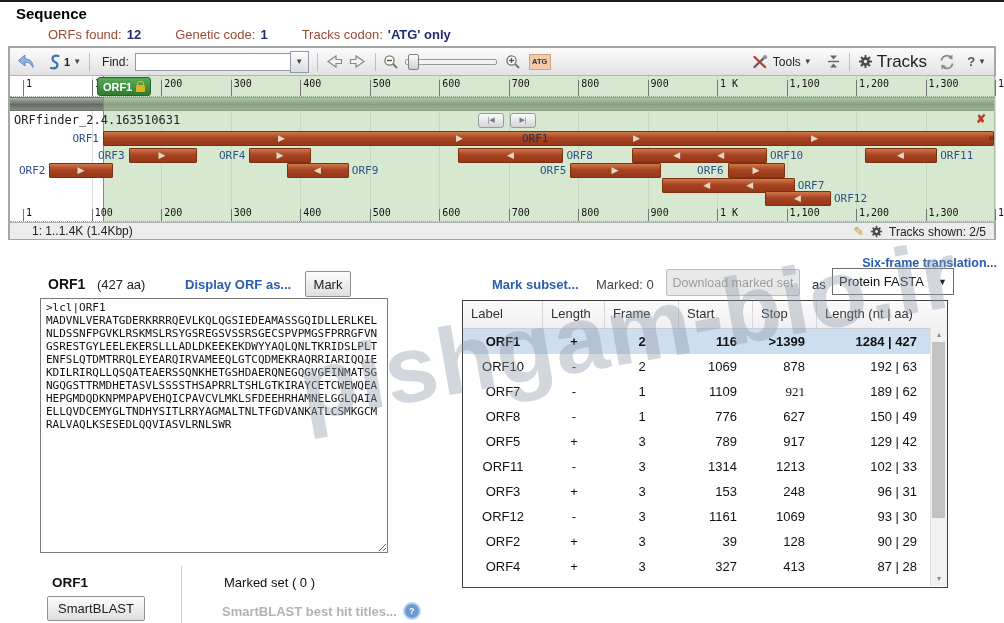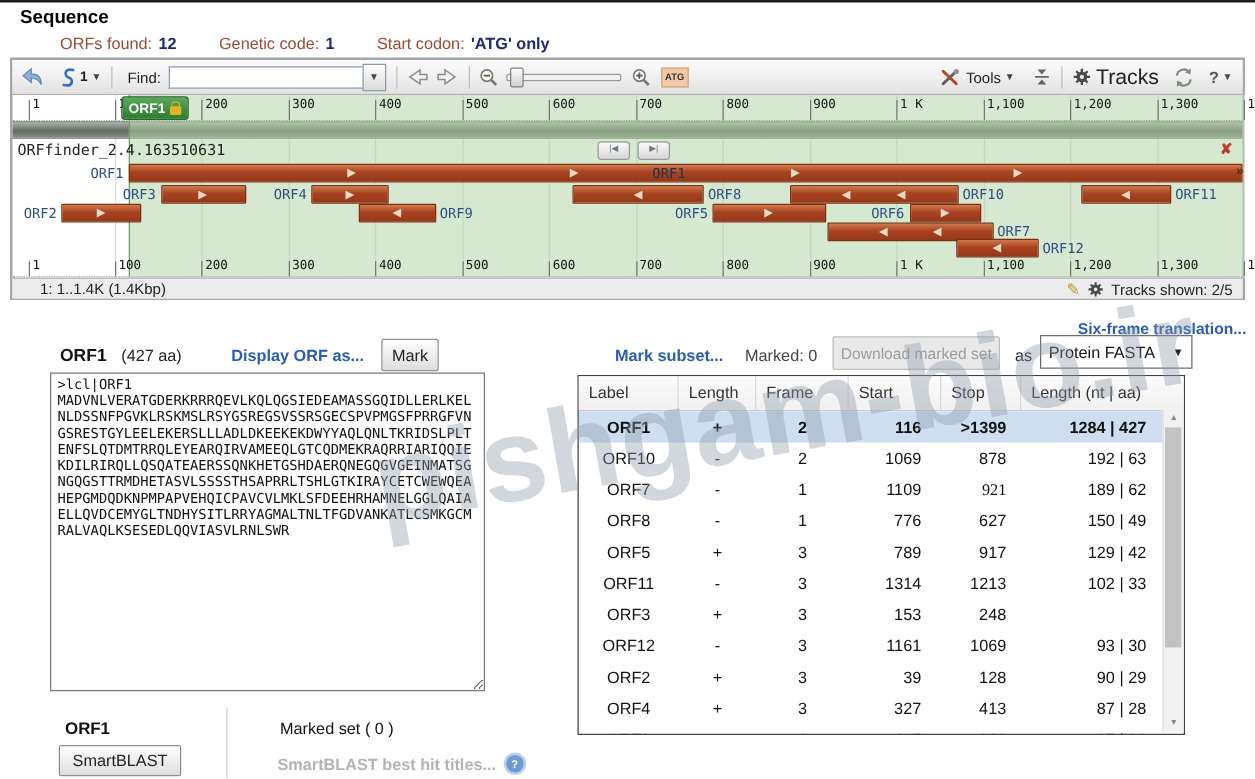--- a/index.html
+++ b/index.html
@@ -116,21 +116,21 @@
 </head>
 <body>
 
 <div id="app">
   <div id="topline" class="abs"></div>
   <div id="page-title" class="abs">Sequence</div>
 
   <div id="stats" class="abs">
     <span><span class="stat-label">ORFs found:</span><span class="stat-value">12</span></span>
     <span><span class="stat-label">Genetic code:</span><span class="stat-value">1</span></span>
-    <span><span class="stat-label">Start codon:</span><span class="stat-value">'ATG' only</span></span>
+    <span><span class="stat-label">Tracks codon:</span><span class="stat-value">'ATG' only</span></span>
   </div>
 
   <div id="viewer" class="abs">
 
     <div id="toolbar" class="abs">
       <span class="tb-btn" style="margin-left:6px">
         <svg width="20" height="17" viewBox="0 0 20 17">
             <path d="M9 2 L9 6 C14.5 6 17 9.5 17 14.5 C15 10.5 13 9.2 9 9.2 L9 13 L2.5 7.5 Z" fill="#8fb4e2" stroke="#5f87bb" stroke-width="1"></path>
           </svg>
       </span>
@@ -481,20 +481,21 @@
           <div class="td ra" style="width: 74px; padding-right: 16px;">1314</div>
           <div class="td ra" style="width: 64px; padding-right: 12px;">1213</div>
           <div class="td ra" style="width: 114px; padding-right: 14px;">102 | 33</div>
         </div>
         <div class="tr">
           <div class="td ca" style="width: 80px;">ORF3</div>
           <div class="td ca" style="width: 62px;">+</div>
           <div class="td ca" style="width: 74px;">3</div>
           <div class="td ra" style="width: 74px; padding-right: 16px;">153</div>
           <div class="td ra" style="width: 64px; padding-right: 12px;">248</div>
+          <div class="td ra" style="width: 114px; padding-right: 14px;">96 | 31</div>
         </div>
         <div class="tr">
           <div class="td ca" style="width: 80px;">ORF12</div>
           <div class="td ca" style="width: 62px;">-</div>
           <div class="td ca" style="width: 74px;">3</div>
           <div class="td ra" style="width: 74px; padding-right: 16px;">1161</div>
           <div class="td ra" style="width: 64px; padding-right: 12px;">1069</div>
           <div class="td ra" style="width: 114px; padding-right: 14px;">93 | 30</div>
         </div>
         <div class="tr">

